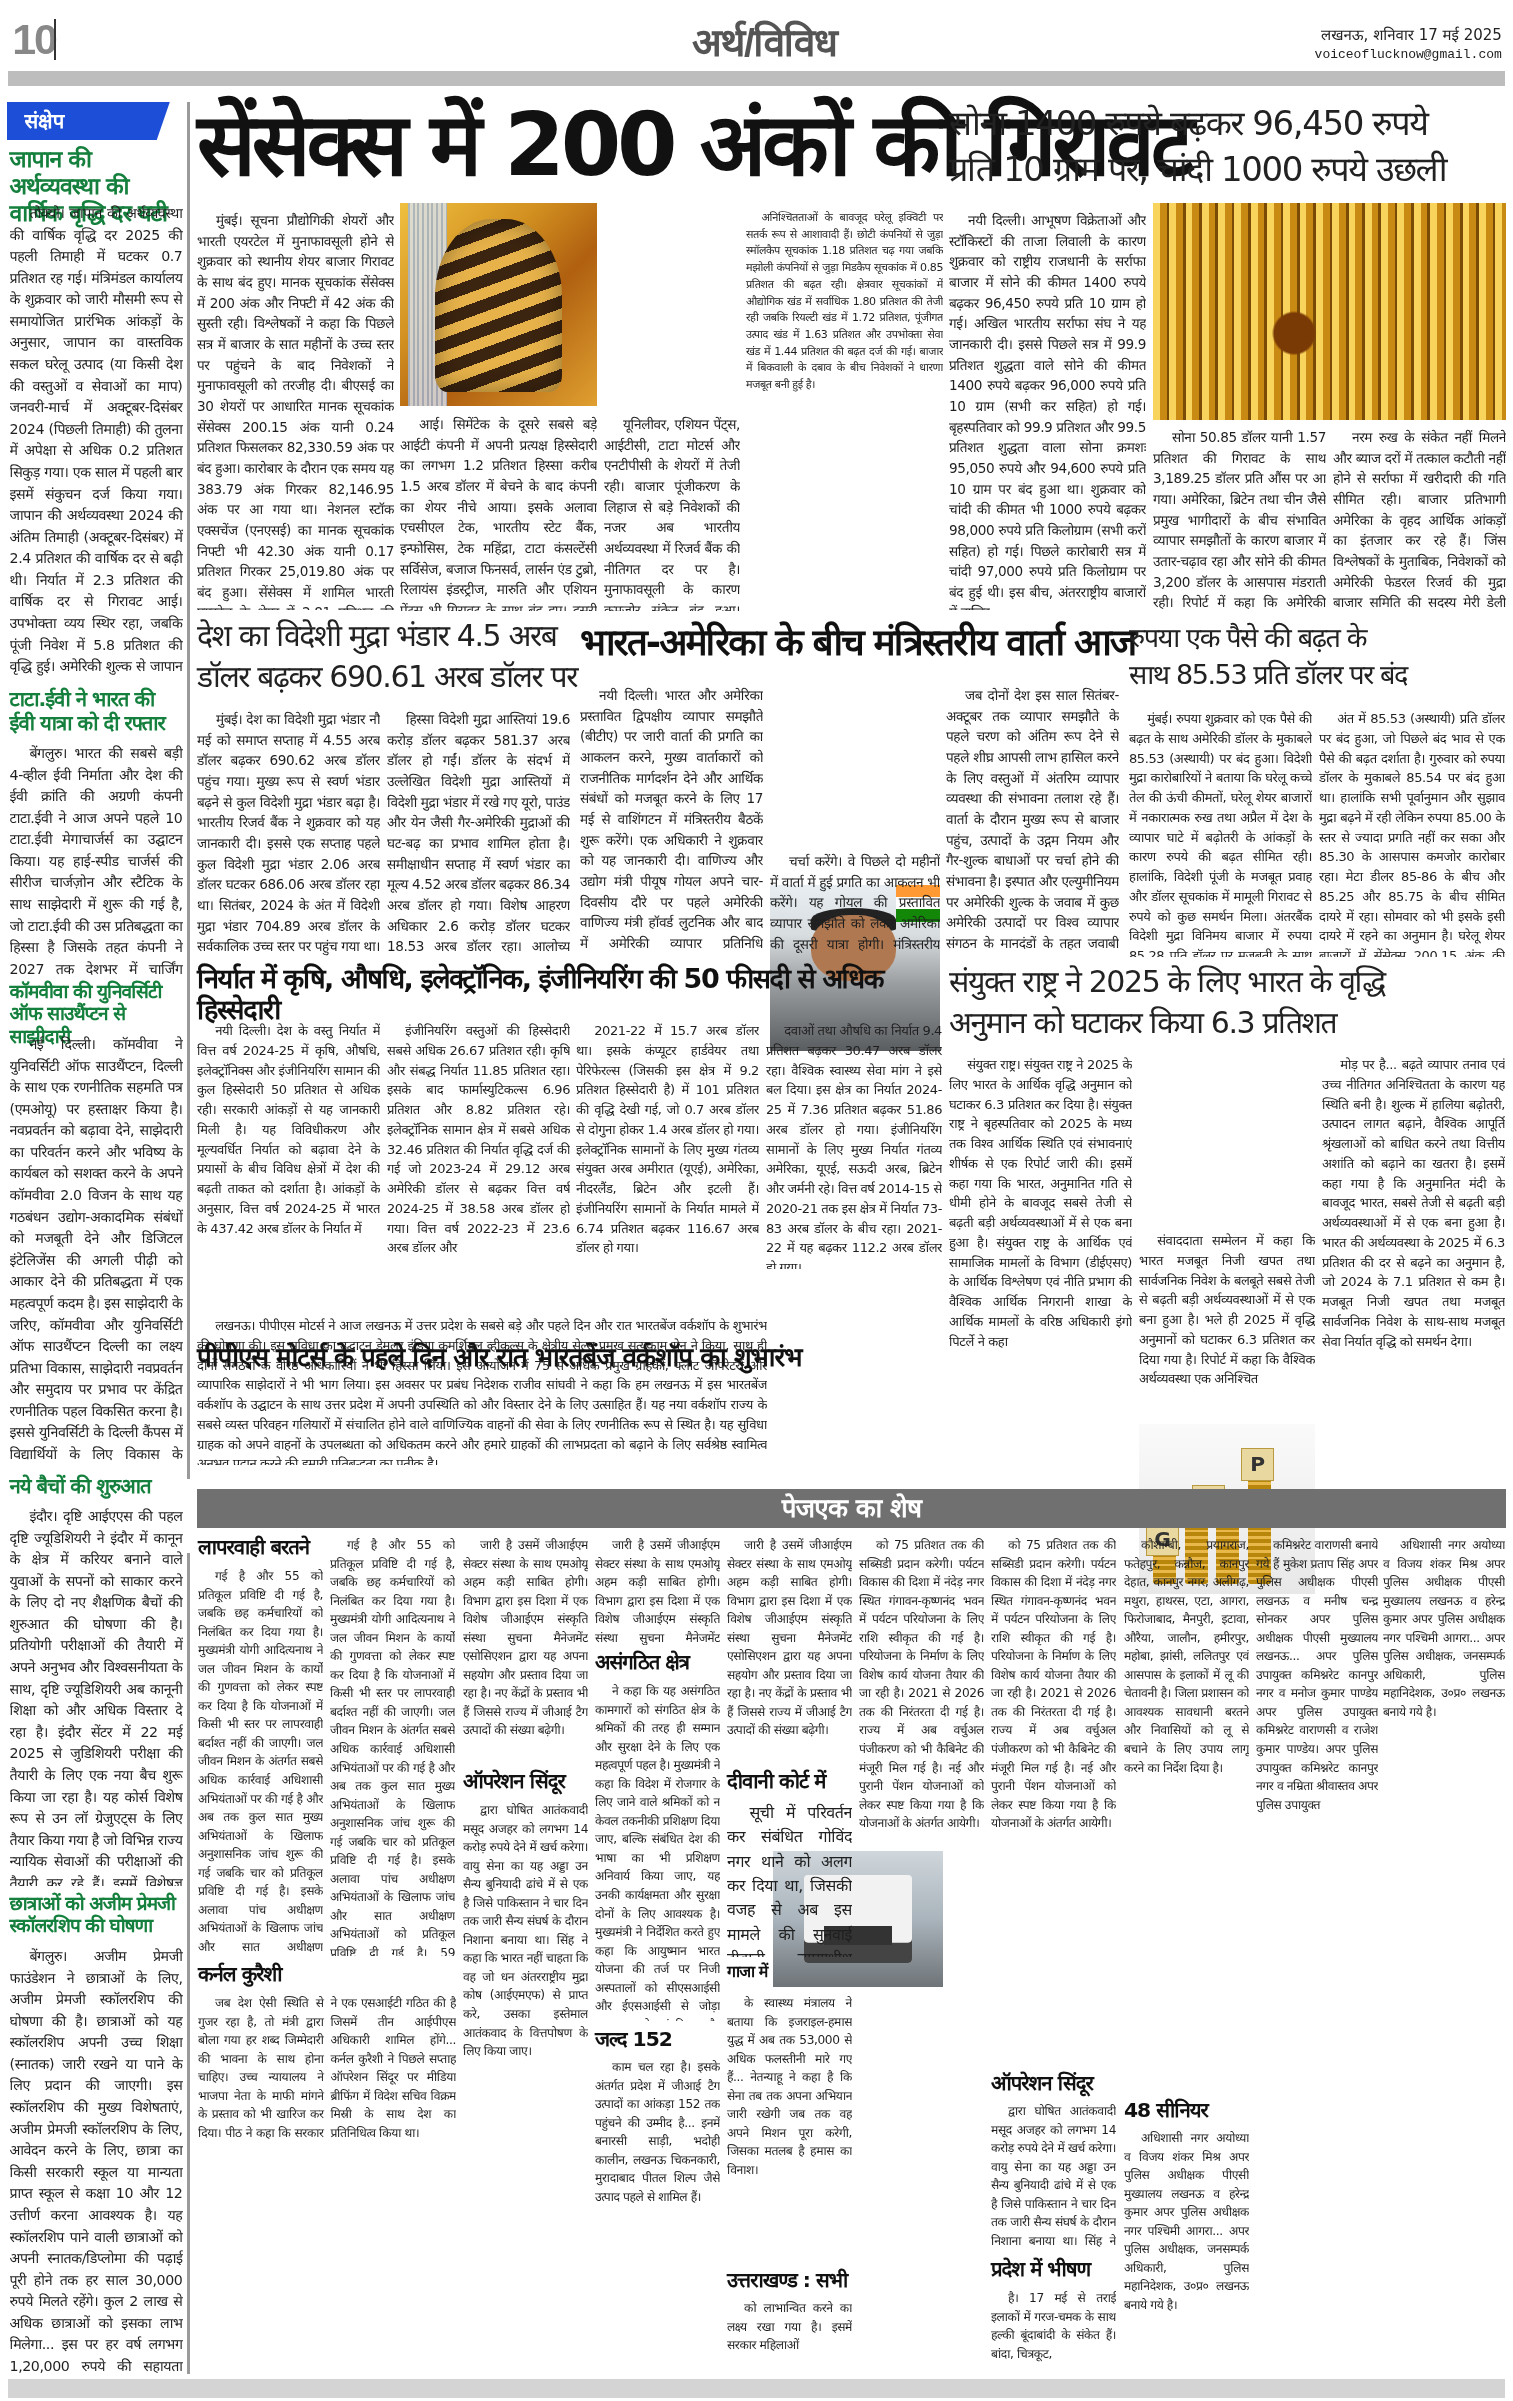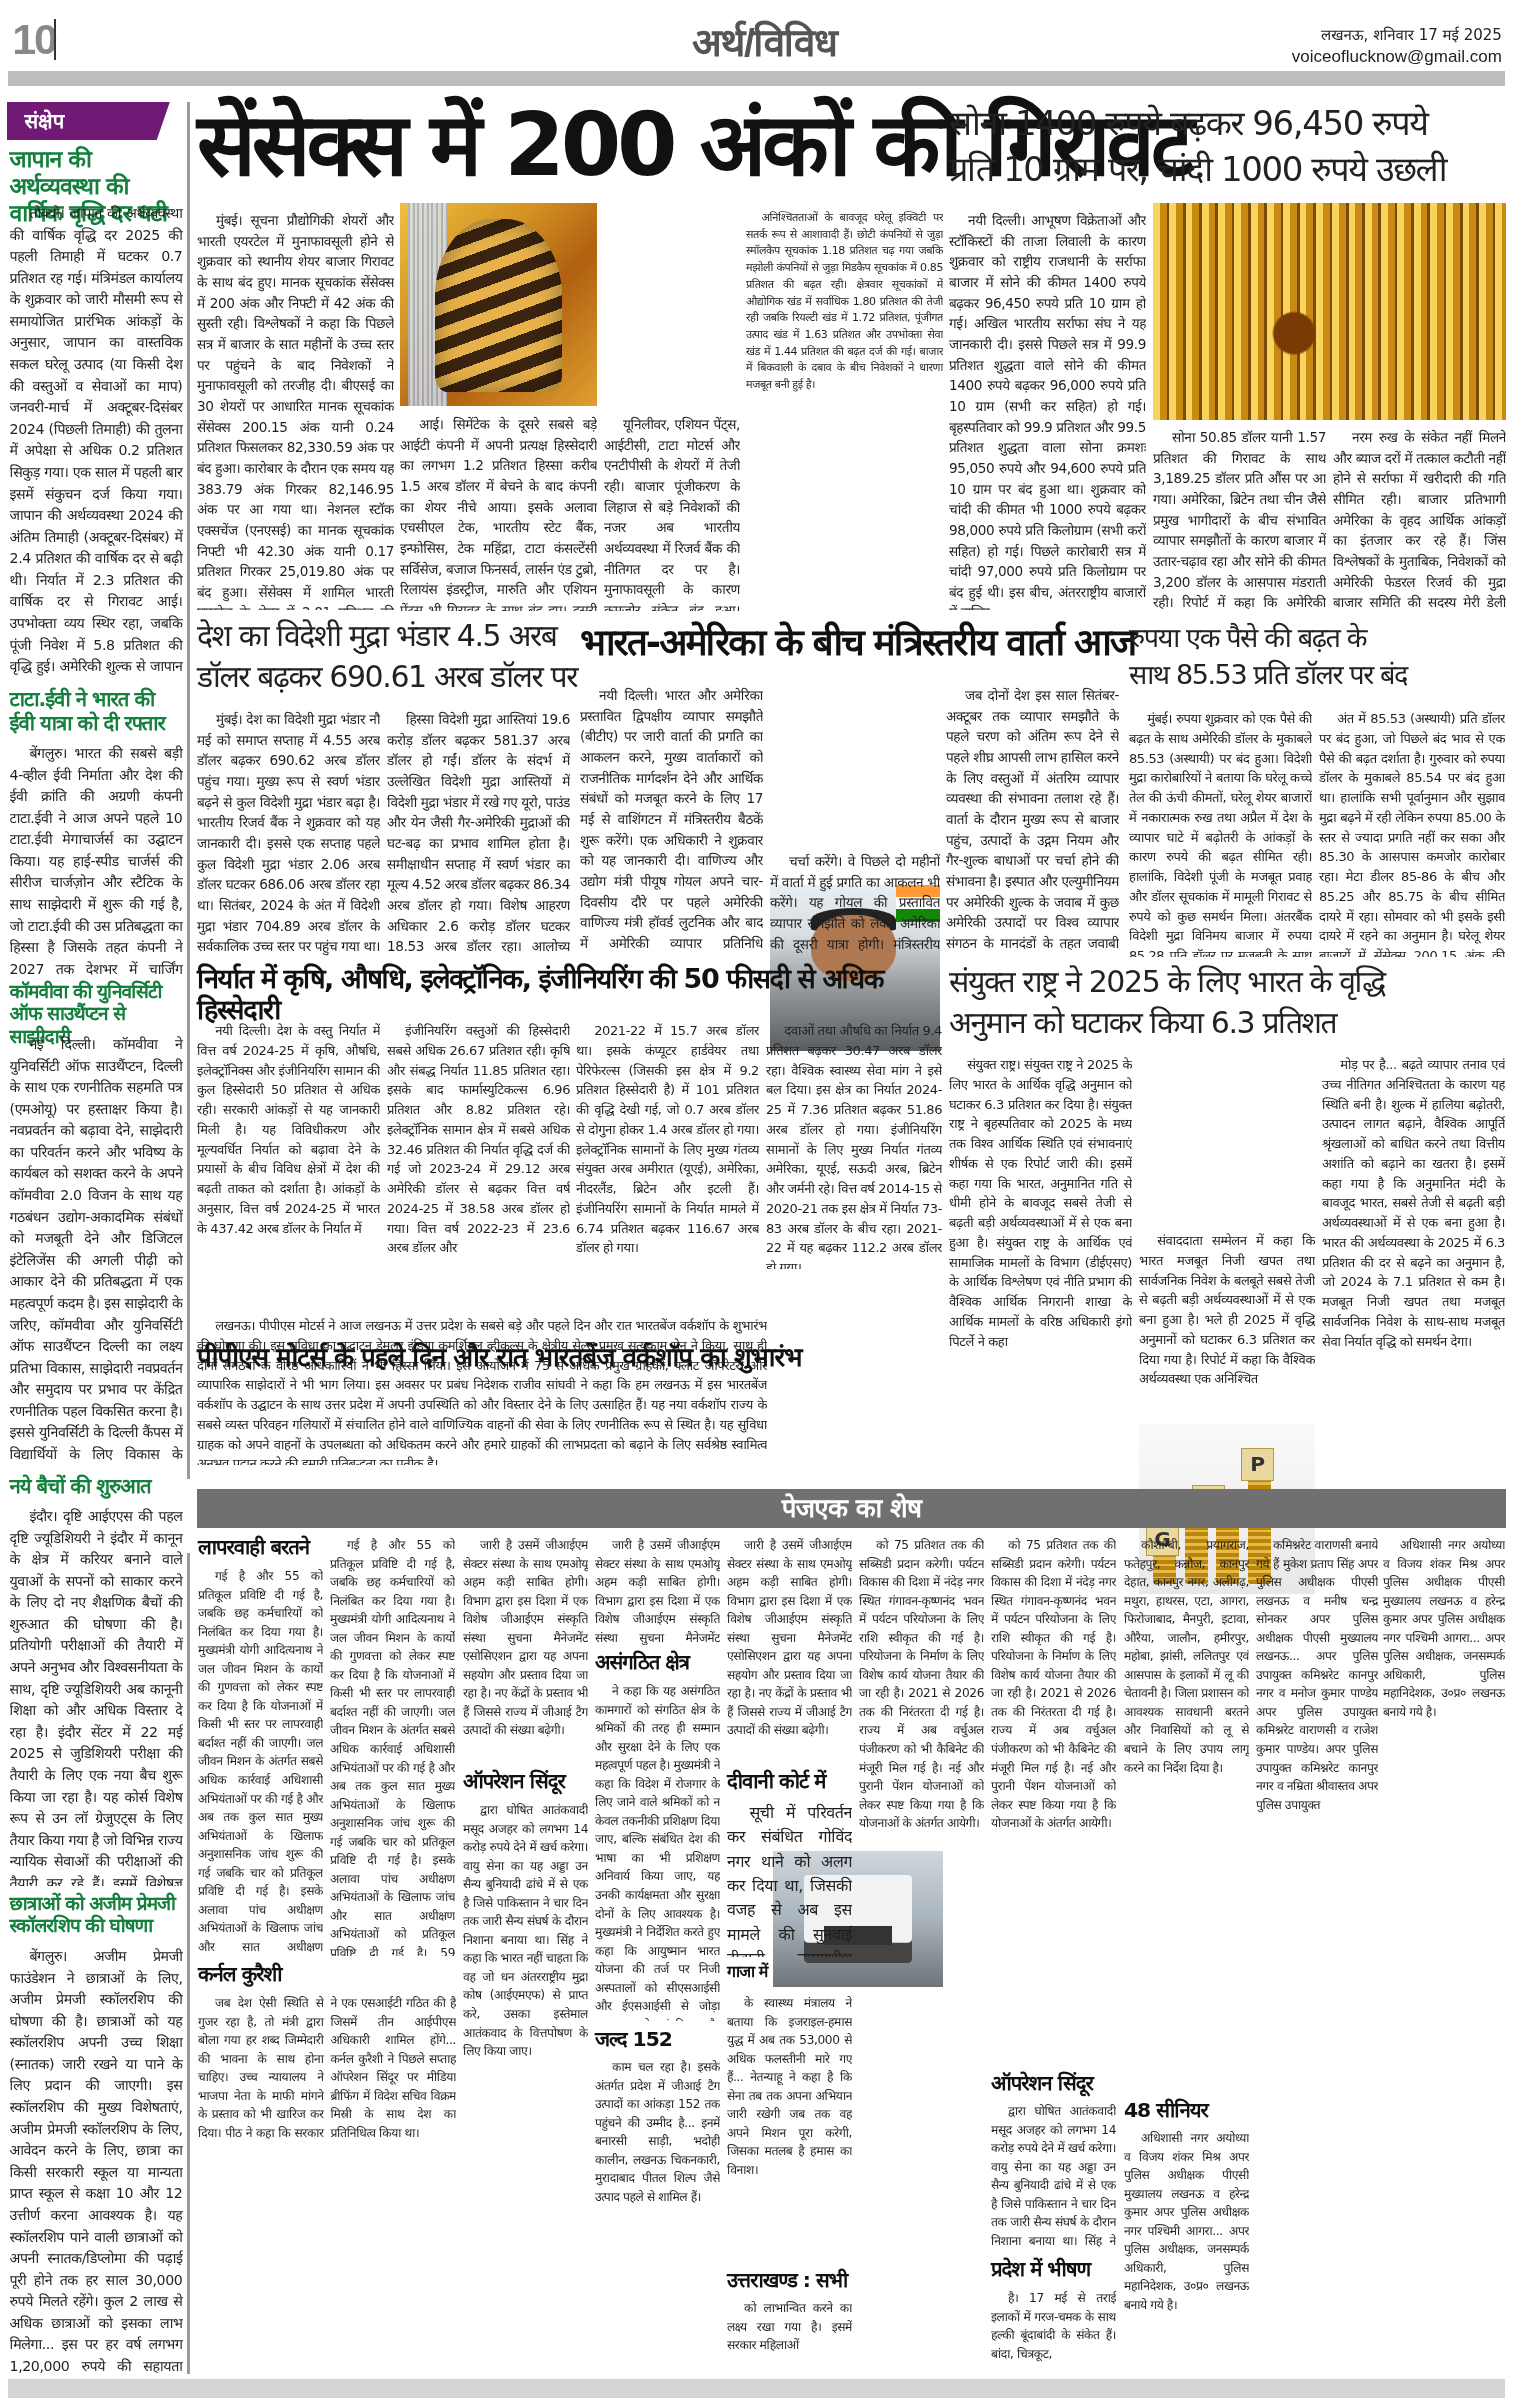--- a/index.html
+++ b/index.html
@@ -6,24 +6,24 @@
 html,body{width:1514px;height:2401px;background:#fff;overflow:hidden}
 body{font-family:"DejaVu Sans","Liberation Sans",sans-serif;color:#1a1a1a;position:relative}
 .abs{position:absolute}
 .masthead{left:0;top:0;width:1514px;height:64px}
 .pageno{left:12.2px;top:15px;font-size:43px;font-weight:bold;color:#888;font-family:Liberation Sans, sans-serif;letter-spacing:-2px}
 .pageno-sep{left:54px;top:19px;width:2px;height:41px;background:#333}
 .paper-name{left:64px;top:9.5px;font-size:45px;font-weight:bold;color:#111;font-family:"DejaVu Sans",sans-serif;letter-spacing:-1.4px;white-space:nowrap}
 .paper-name .mid{color:#999}
 .section-title{left:692px;top:13.6px;font-size:39px;font-weight:bold;color:#555;font-family:Liberation Sans, sans-serif;letter-spacing:-1.4px}
 .dateline{right:12.2px;top:24.4px;font-size:15px;color:#222;text-align:right;font-family:"DejaVu Sans",sans-serif}
-.email{right:12.2px;top:47px;font-size:17px;color:#222;text-align:right;font-family:Liberation Sans, sans-serif}
+.email{right:12.2px;top:47px;font-size:13px;color:#222;text-align:right;font-family:Liberation Mono, monospace}
 .topbar{left:8.1px;top:71px;width:1497px;height:15px;background:#bdbdbd}
 .col-rule{background:#9a9a9a;width:2.7px}
-.sankshep{left:6.8px;top:102px;width:163px;height:38px;background:#701a75;clip-path:polygon(0 0,100% 0,92% 100%,0 100%);color:#fff;font-size:20.3px;font-weight:bold;padding:4.1px 0 0 17.6px}
+.sankshep{left:6.8px;top:102px;width:163px;height:38px;background:#1d4ed8;clip-path:polygon(0 0,100% 0,92% 100%,0 100%);color:#fff;font-size:20.3px;font-weight:bold;padding:4.1px 0 0 17.6px}
 .h-brief{font-weight:bold;font-family:"DejaVu Sans",sans-serif;letter-spacing:-1px;line-height:1.18;color:#15803d}
 .body{font-size:14.2px;line-height:1.52;text-align:justify;color:#1f1f1f;font-family:"DejaVu Sans",sans-serif;letter-spacing:-0.4px;overflow:hidden}
 .body p{text-indent:1.4em}
 .hl-big{font-weight:bold;font-family:"DejaVu Sans",sans-serif;color:#111;letter-spacing:-4.1px;line-height:1}
 .hl-light{font-family:"DejaVu Sans",sans-serif;color:#222;letter-spacing:-1.4px;line-height:1.25}
 .hl-bold{font-weight:bold;font-family:"DejaVu Sans",sans-serif;color:#111;letter-spacing:-1.4px;line-height:1.15}
 .photo{overflow:hidden}
 .sensex-photo{background:linear-gradient(135deg,#f0c040 0%,#d29020 35%,#b06010 60%,#e0a030 100%);position:relative}
 .sensex-photo .bull{position:absolute;left:18%;top:8%;width:64%;height:85%;border-radius:45% 45% 10% 10%;background:repeating-linear-gradient(160deg,#3b2410 0 12.2px,#e7b24a 12.2px 23px);box-shadow:inset 0 0 27px rgba(0,0,0,.4)}
 .sensex-photo .grid{position:absolute;left:4%;top:0;width:20%;height:100%;background:repeating-linear-gradient(90deg,#9fb6d8 0 2px,#d8e3f2 2px 4.7px);opacity:.8}

